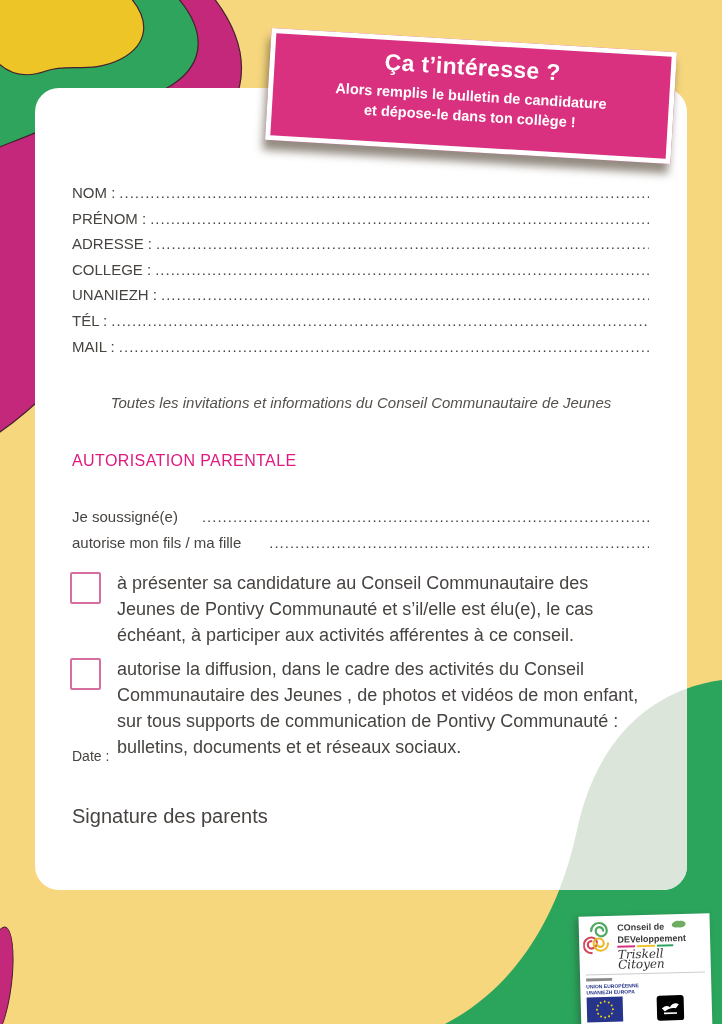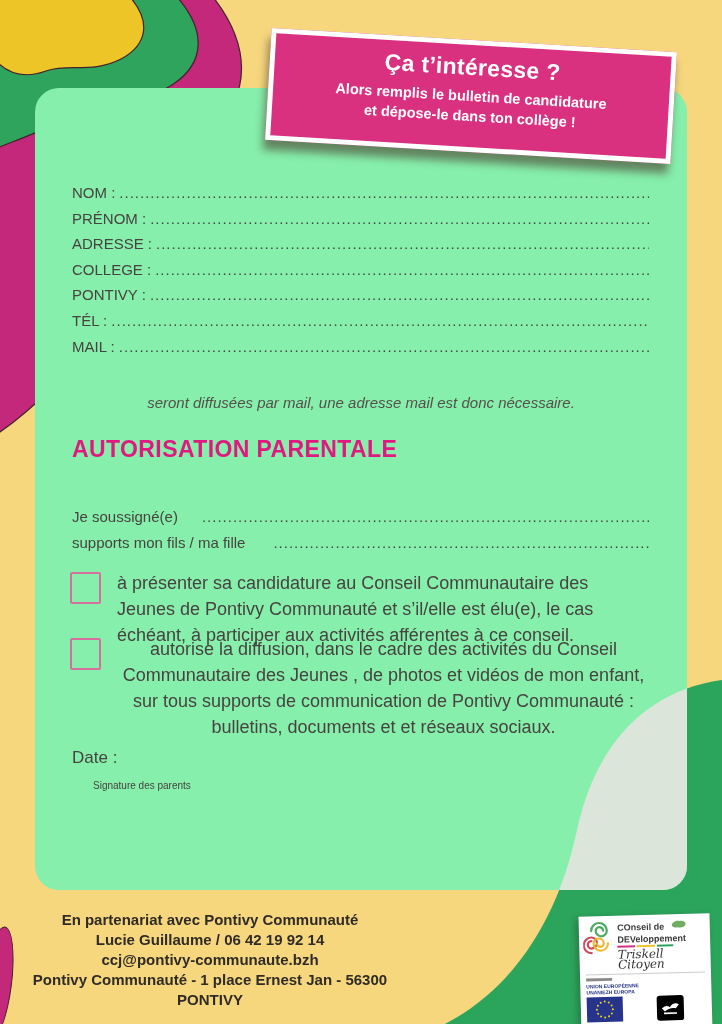--- a/index.html
+++ b/index.html
@@ -17,21 +17,21 @@
   .page-blob{position:absolute;left:0;top:0;z-index:1;}
   
   .pink-sliver{
     position:absolute;left:-16px;top:926px;width:26px;height:112px;
     background:#c4287b;border:1px solid #43222e;border-radius:50%;
     transform:rotate(7deg);z-index:1;
   }
   
   .card{
     position:absolute;left:35px;top:88px;width:652px;height:802px;
-    background:#86efac;border-radius:24px;overflow:hidden;z-index:2;
+    background:#ffffff;border-radius:24px;overflow:hidden;z-index:2;
   }
   .card-blob{position:absolute;left:0;top:0;}
   
   .banner{
     position:absolute;left:268px;top:40px;width:396px;height:102px;
     background:#d9307f;border:5px solid #ffffff;
     transform:rotate(3.4deg);
     box-shadow:-2px 10px 9px rgba(75,62,45,.6);
     z-index:4;text-align:center;color:#ffffff;
   }
@@ -41,35 +41,35 @@
   .fields{position:absolute;left:37px;top:96px;width:577px;}
   .field-row{display:flex;align-items:baseline;height:25.6px;font-size:15px;white-space:nowrap;}
   .field-label{flex:none;}
   .dots{flex:1;overflow:hidden;letter-spacing:1px;margin-left:4px;}
   .dots.fixed{flex:none;overflow:visible;}
   .note{
     position:absolute;left:46px;top:304px;width:560px;text-align:center;
     font-style:italic;font-size:15px;line-height:22px;color:#55504b;
   }
   .auth-heading{
-    position:absolute;left:37px;top:348px;
-    font-size:23px;font-weight:bold;color:#e0187f;letter-spacing:.4px;
+    position:absolute;left:37px;top:364px;
+    font-size:16px;font-weight:normal;color:#e0187f;letter-spacing:.4px;
   }
   .sous{position:absolute;left:37px;top:420px;width:577px;}
   .sous .field-row{height:26px;gap:24px;}
   .cb-block{position:absolute;left:35px;width:580px;display:flex;}
   .cb-block.first{top:482px;}
-  .cb-block.second{top:548px;text-align:center;}
+  .cb-block.second{top:568px;}
   .checkbox{
     flex:none;width:27px;height:28px;border:2px solid #d66fa0;border-radius:2px;
     margin-top:2px;background:transparent;
   }
   .cb-text{margin-left:16px;width:537px;font-size:18px;line-height:26px;}
-  .date-label{position:absolute;left:37px;top:660px;font-size:17px;}
-  .sig-parents{position:absolute;left:37px;top:692px;font-size:10px;margin-left:21px;}
+  .date-label{position:absolute;left:37px;top:660px;font-size:14px;}
+  .sig-parents{position:absolute;left:37px;top:717px;font-size:20px;}
   .sig-candidate{position:absolute;left:255px;top:700px;font-size:15px;}
   
   .footer-text{
     position:absolute;left:0;top:910px;width:420px;z-index:2;
     text-align:center;font-size:15px;line-height:20px;color:#2f2b26;font-weight:bold;
   }
   .footer-text .l2,.footer-text .l3{font-weight:600;}
   
   .logo-card{
     position:absolute;left:580px;top:915px;width:131px;height:118px;
@@ -127,46 +127,46 @@
       </div>
       <div class="field-row">
         <span class="field-label">ADRESSE :</span>
         <span class="dots">................................................................................................................................................................</span>
       </div>
       <div class="field-row">
         <span class="field-label">COLLEGE :</span>
         <span class="dots">................................................................................................................................................................</span>
       </div>
       <div class="field-row">
-        <span class="field-label">PONTIVY :</span>
+        <span class="field-label">UNANIEZH :</span>
         <span class="dots">................................................................................................................................................................</span>
       </div>
       <div class="field-row">
         <span class="field-label">TÉL :</span>
         <span class="dots">................................................................................................................................................................</span>
       </div>
       <div class="field-row">
         <span class="field-label">MAIL :</span>
         <span class="dots">................................................................................................................................................................</span>
       </div>
     </div>
 
     <div class="note">
-      <div>seront diffusées par mail, une adresse mail est donc nécessaire.</div>
+      <div>Toutes les invitations et informations du Conseil Communautaire de Jeunes</div>
     </div>
 
     <div class="auth-heading">AUTORISATION PARENTALE</div>
 
     <div class="sous">
       <div class="field-row">
         <span class="field-label">Je soussigné(e)</span>
         <span class="dots" style="margin-left:0">................................................................................................................................................................</span>
       </div>
       <div class="field-row">
-        <span class="field-label">supports mon fils / ma fille </span>
+        <span class="field-label">autorise mon fils / ma fille </span>
         <span class="dots">................................................................................................................................................................</span>
       </div>
     </div>
 
     <div class="cb-block first">
       <div class="checkbox"></div>
       <div class="cb-text">à présenter sa candidature au Conseil Communautaire des Jeunes de Pontivy Communauté et s’il/elle est élu(e), le cas échéant, à participer aux activités afférentes à ce conseil.</div>
     </div>
 
     <div class="cb-block second">
@@ -179,26 +179,20 @@
   </div>
 
   <div class="banner">
     <div class="banner-title">Ça t’intéresse ?</div>
     <div class="banner-sub">
       <div>Alors remplis le bulletin de candidature</div>
       <div>et dépose-le dans ton collège !</div>
     </div>
   </div>
 
-  <div class="footer-text">
-    <div class="l1">En partenariat avec Pontivy Communauté</div>
-    <div class="l2">Lucie Guillaume / 06 42 19 92 14</div>
-    <div class="l3">ccj@pontivy-communaute.bzh</div>
-    <div class="l4">Pontivy Communauté - 1 place Ernest Jan - 56300 PONTIVY</div>
-  </div>
 
   <div class="logo-card">
     <div class="lc-top">
       <svg width="34" height="34" viewBox="0 0 34 34">
         <g fill="none" stroke-linecap="round" stroke-width="2.4">
           <path stroke="#4caa5e" d="M22 9 a4 4 0 1 0 -8 0 a6 6 0 0 0 12 0 a8.5 8.5 0 0 0 -17 0"></path>
           <path stroke="#d0485c" d="M9 20 a4 4 0 1 0 0 8 a6 6 0 0 0 0 -12 a8.5 8.5 0 0 0 0 17"></path>
           <path stroke="#e9b827" d="M25 28 a4 4 0 1 0 8 0 a6 6 0 0 0 -12 0 a8.5 8.5 0 0 0 17 0" transform="translate(-8,-3) scale(0.92)"></path>
         </g>
       </svg>

